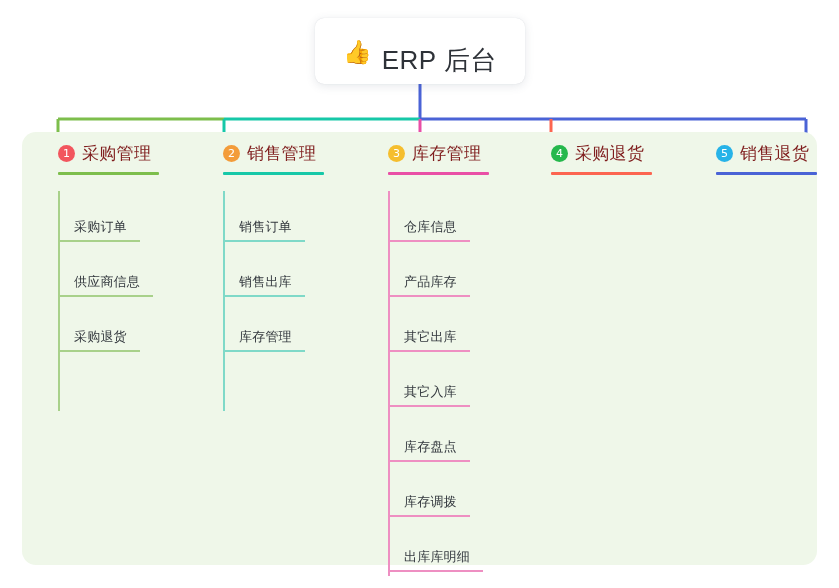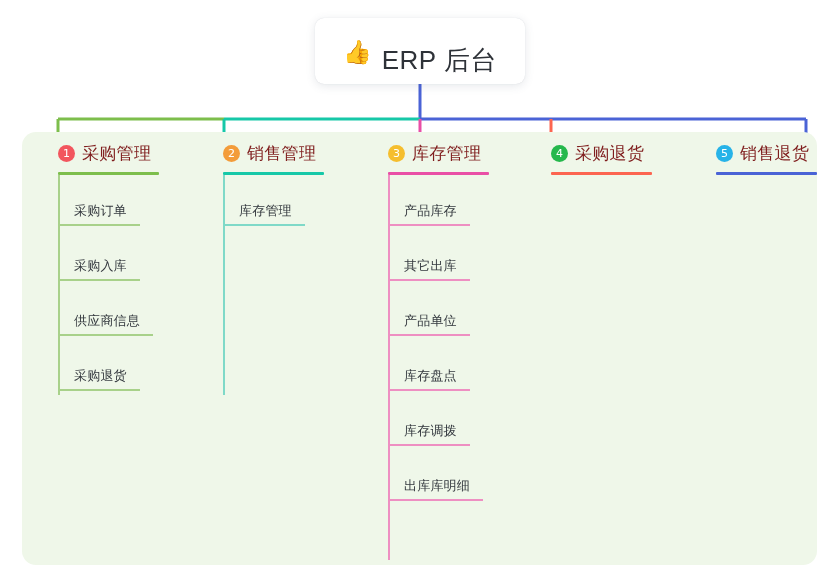--- a/index.html
+++ b/index.html
@@ -96,21 +96,21 @@
     color: #7f1d1d;
     letter-spacing: 0.3px;
   }
   .head-rule {
     height: 3px;
     border-radius: 1px;
     margin-top: 6px;
   }
   .children {
     position: relative;
-    margin-top: 0;
+    margin-top: 16px;
   }
   .spine {
     position: absolute;
     left: 18px;
     top: 0;
     width: 2px;
   }
   .leaf {
     position: relative;
     height: 55px;
@@ -162,65 +162,73 @@
         <span class="col-title">采购管理</span>
       </div>
       <div class="head-rule" style="background: rgb(125, 190, 76); width: 101px; margin-left: 18px;"></div>
       <div class="children">
         <div class="spine" style="background: rgb(168, 209, 138); height: 220px;"></div>
         <div class="leaf">
           <span class="leaf-label">采购订单</span>
           <div class="leaf-rule" style="background: rgb(168, 209, 138); width: 82px;"></div>
         </div>
         <div class="leaf">
-          <span class="leaf-label">采购入库</span>
-          <div class="leaf-rule" style="background: rgb(168, 209, 138); width: 82px;"></div>
-        </div>
-        <div class="leaf">
           <span class="leaf-label">供应商信息</span>
           <div class="leaf-rule" style="background: rgb(168, 209, 138); width: 95px;"></div>
         </div>
         <div class="leaf">
           <span class="leaf-label">采购退货</span>
           <div class="leaf-rule" style="background: rgb(168, 209, 138); width: 82px;"></div>
         </div>
       </div>
     </div>
     <div class="column" style="left: 205px;">
       <div class="col-head">
         <span class="badge" style="background: rgb(243, 156, 58);">2</span>
         <span class="col-title">销售管理</span>
       </div>
       <div class="head-rule" style="background: rgb(22, 200, 168); width: 101px; margin-left: 18px;"></div>
       <div class="children">
         <div class="spine" style="background: rgb(127, 217, 200); height: 220px;"></div>
         <div class="leaf">
+          <span class="leaf-label">销售订单</span>
+          <div class="leaf-rule" style="background: rgb(127, 217, 200); width: 82px;"></div>
+        </div>
+        <div class="leaf">
+          <span class="leaf-label">销售出库</span>
+          <div class="leaf-rule" style="background: rgb(127, 217, 200); width: 82px;"></div>
+        </div>
+        <div class="leaf">
           <span class="leaf-label">库存管理</span>
           <div class="leaf-rule" style="background: rgb(127, 217, 200); width: 82px;"></div>
         </div>
       </div>
     </div>
     <div class="column" style="left: 370px;">
       <div class="col-head">
         <span class="badge" style="background: rgb(245, 190, 46);">3</span>
         <span class="col-title">库存管理</span>
       </div>
       <div class="head-rule" style="background: rgb(233, 79, 166); width: 101px; margin-left: 18px;"></div>
       <div class="children">
         <div class="spine" style="background: rgb(238, 143, 194); height: 385px;"></div>
         <div class="leaf">
+          <span class="leaf-label">仓库信息</span>
+          <div class="leaf-rule" style="background: rgb(238, 143, 194); width: 82px;"></div>
+        </div>
+        <div class="leaf">
           <span class="leaf-label">产品库存</span>
           <div class="leaf-rule" style="background: rgb(238, 143, 194); width: 82px;"></div>
         </div>
         <div class="leaf">
           <span class="leaf-label">其它出库</span>
           <div class="leaf-rule" style="background: rgb(238, 143, 194); width: 82px;"></div>
         </div>
         <div class="leaf">
-          <span class="leaf-label">产品单位</span>
+          <span class="leaf-label">其它入库</span>
           <div class="leaf-rule" style="background: rgb(238, 143, 194); width: 82px;"></div>
         </div>
         <div class="leaf">
           <span class="leaf-label">库存盘点</span>
           <div class="leaf-rule" style="background: rgb(238, 143, 194); width: 82px;"></div>
         </div>
         <div class="leaf">
           <span class="leaf-label">库存调拨</span>
           <div class="leaf-rule" style="background: rgb(238, 143, 194); width: 82px;"></div>
         </div>

